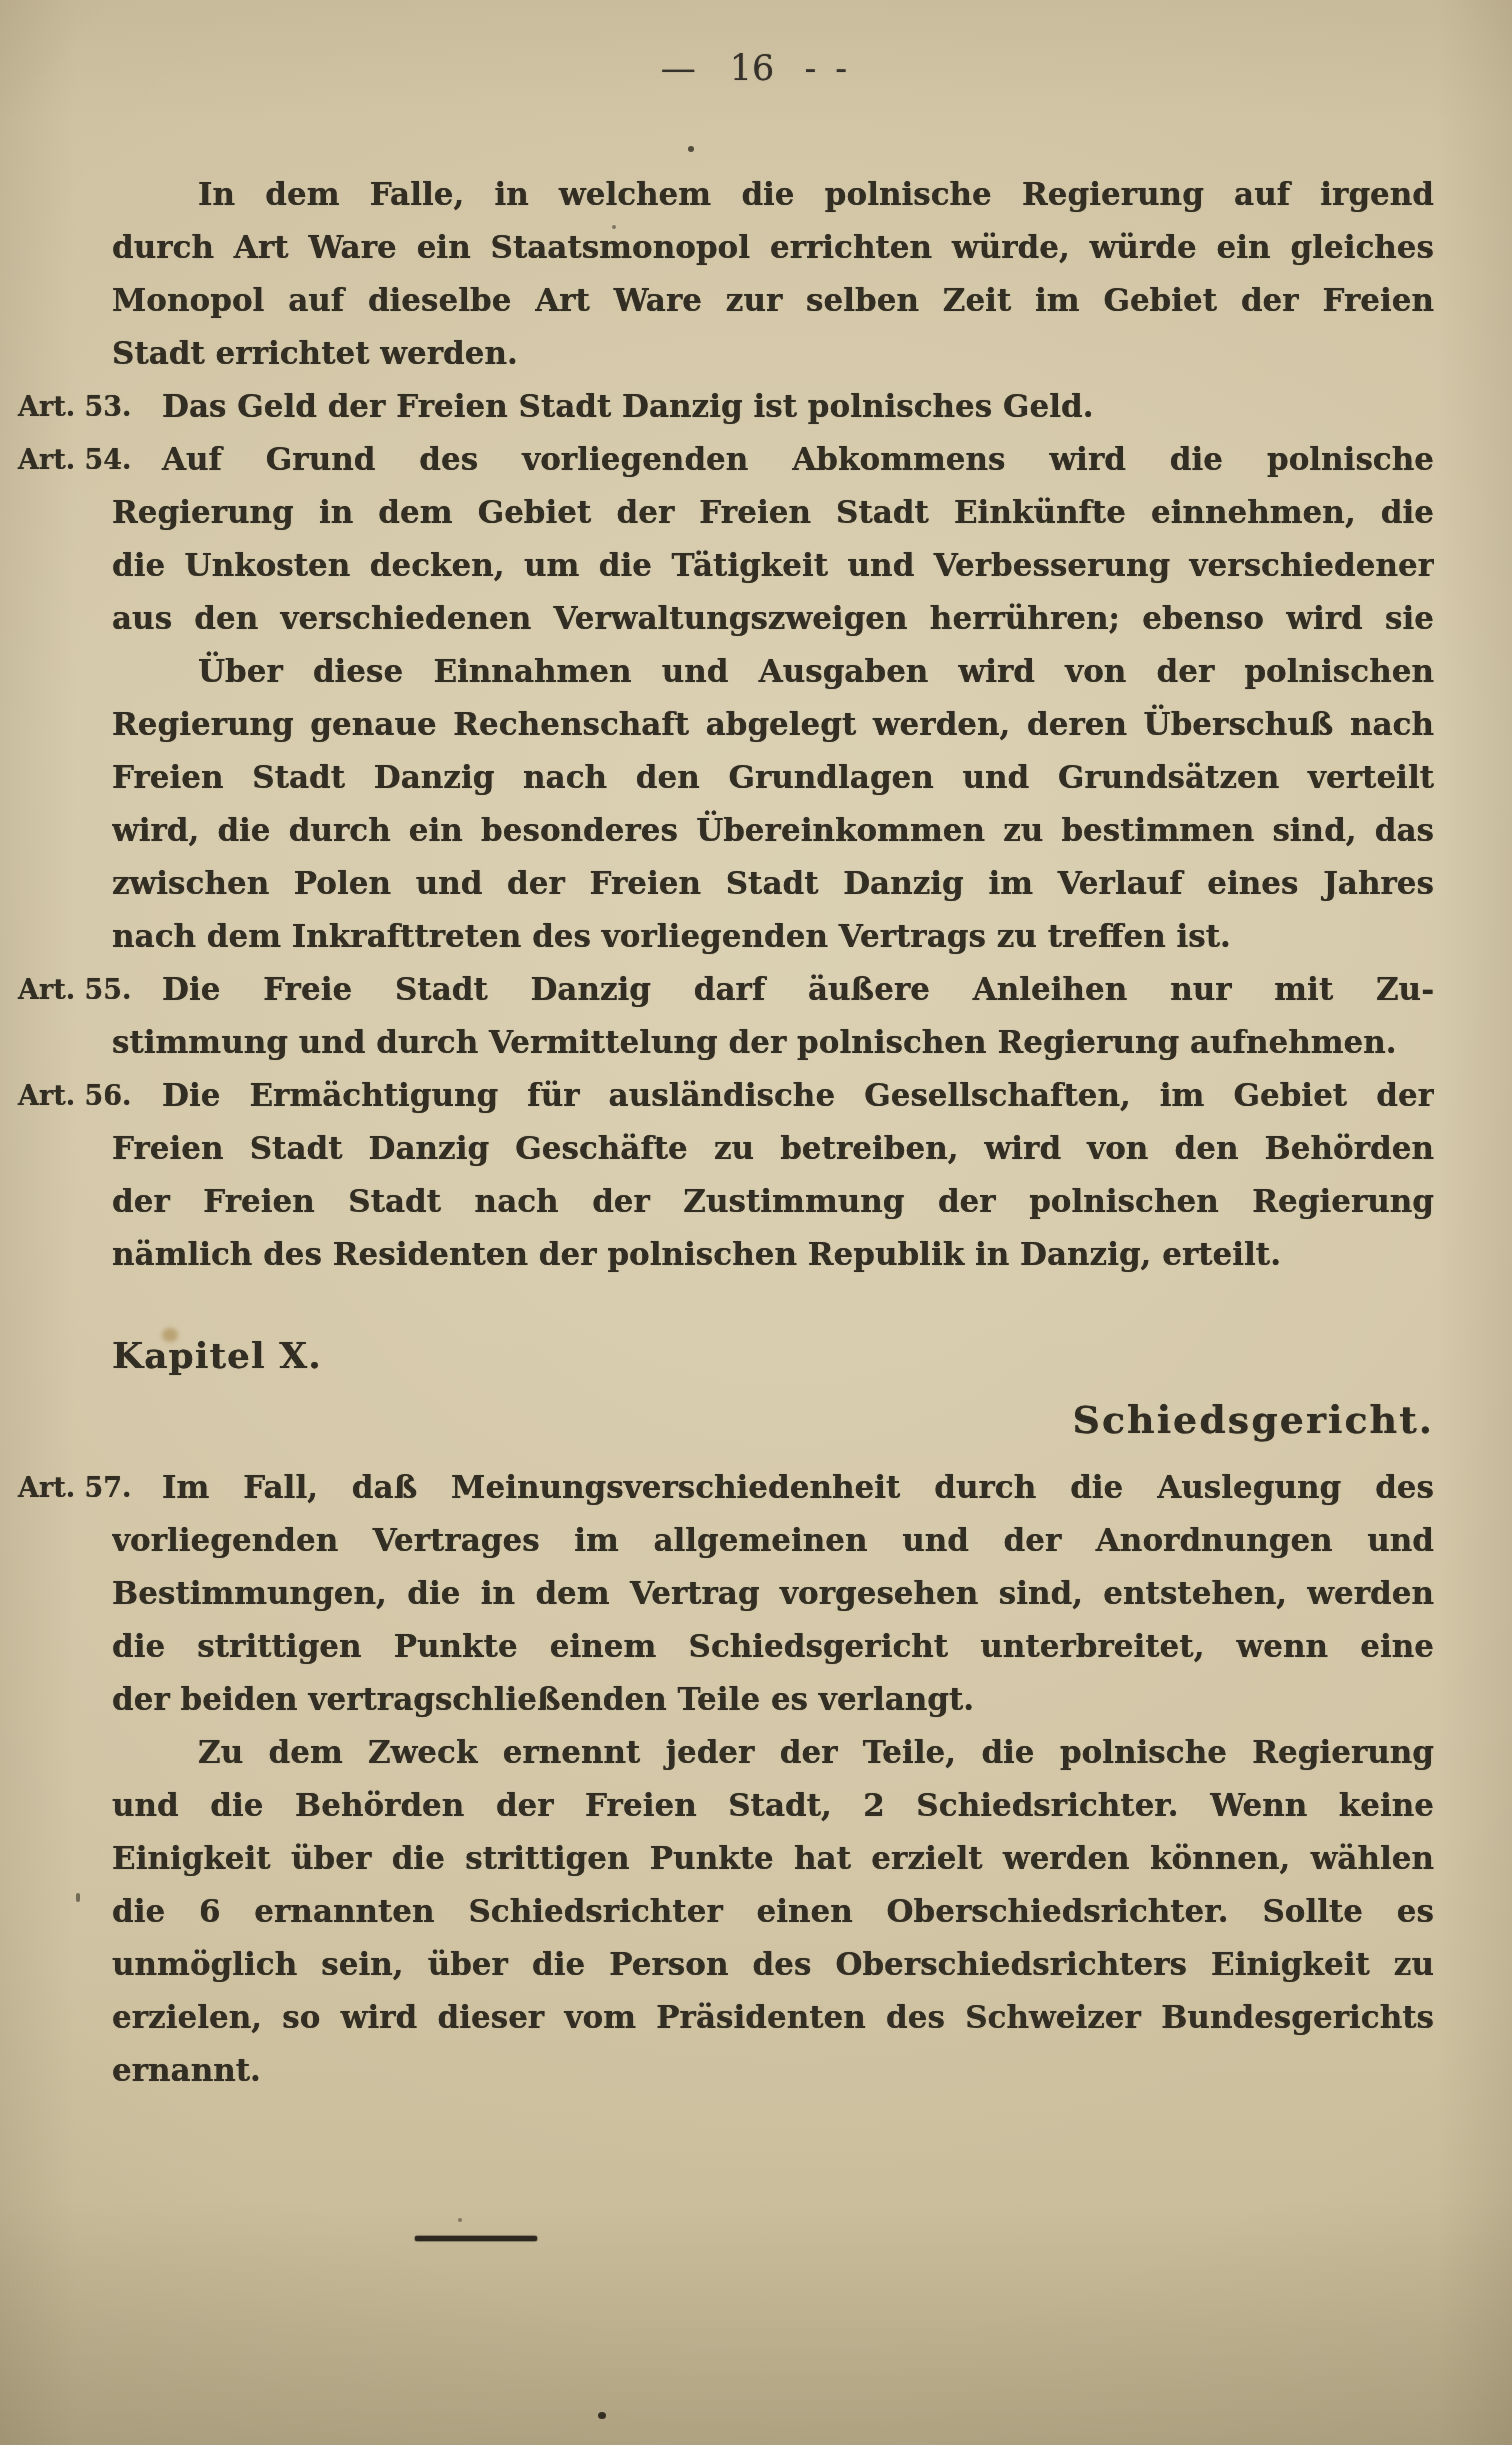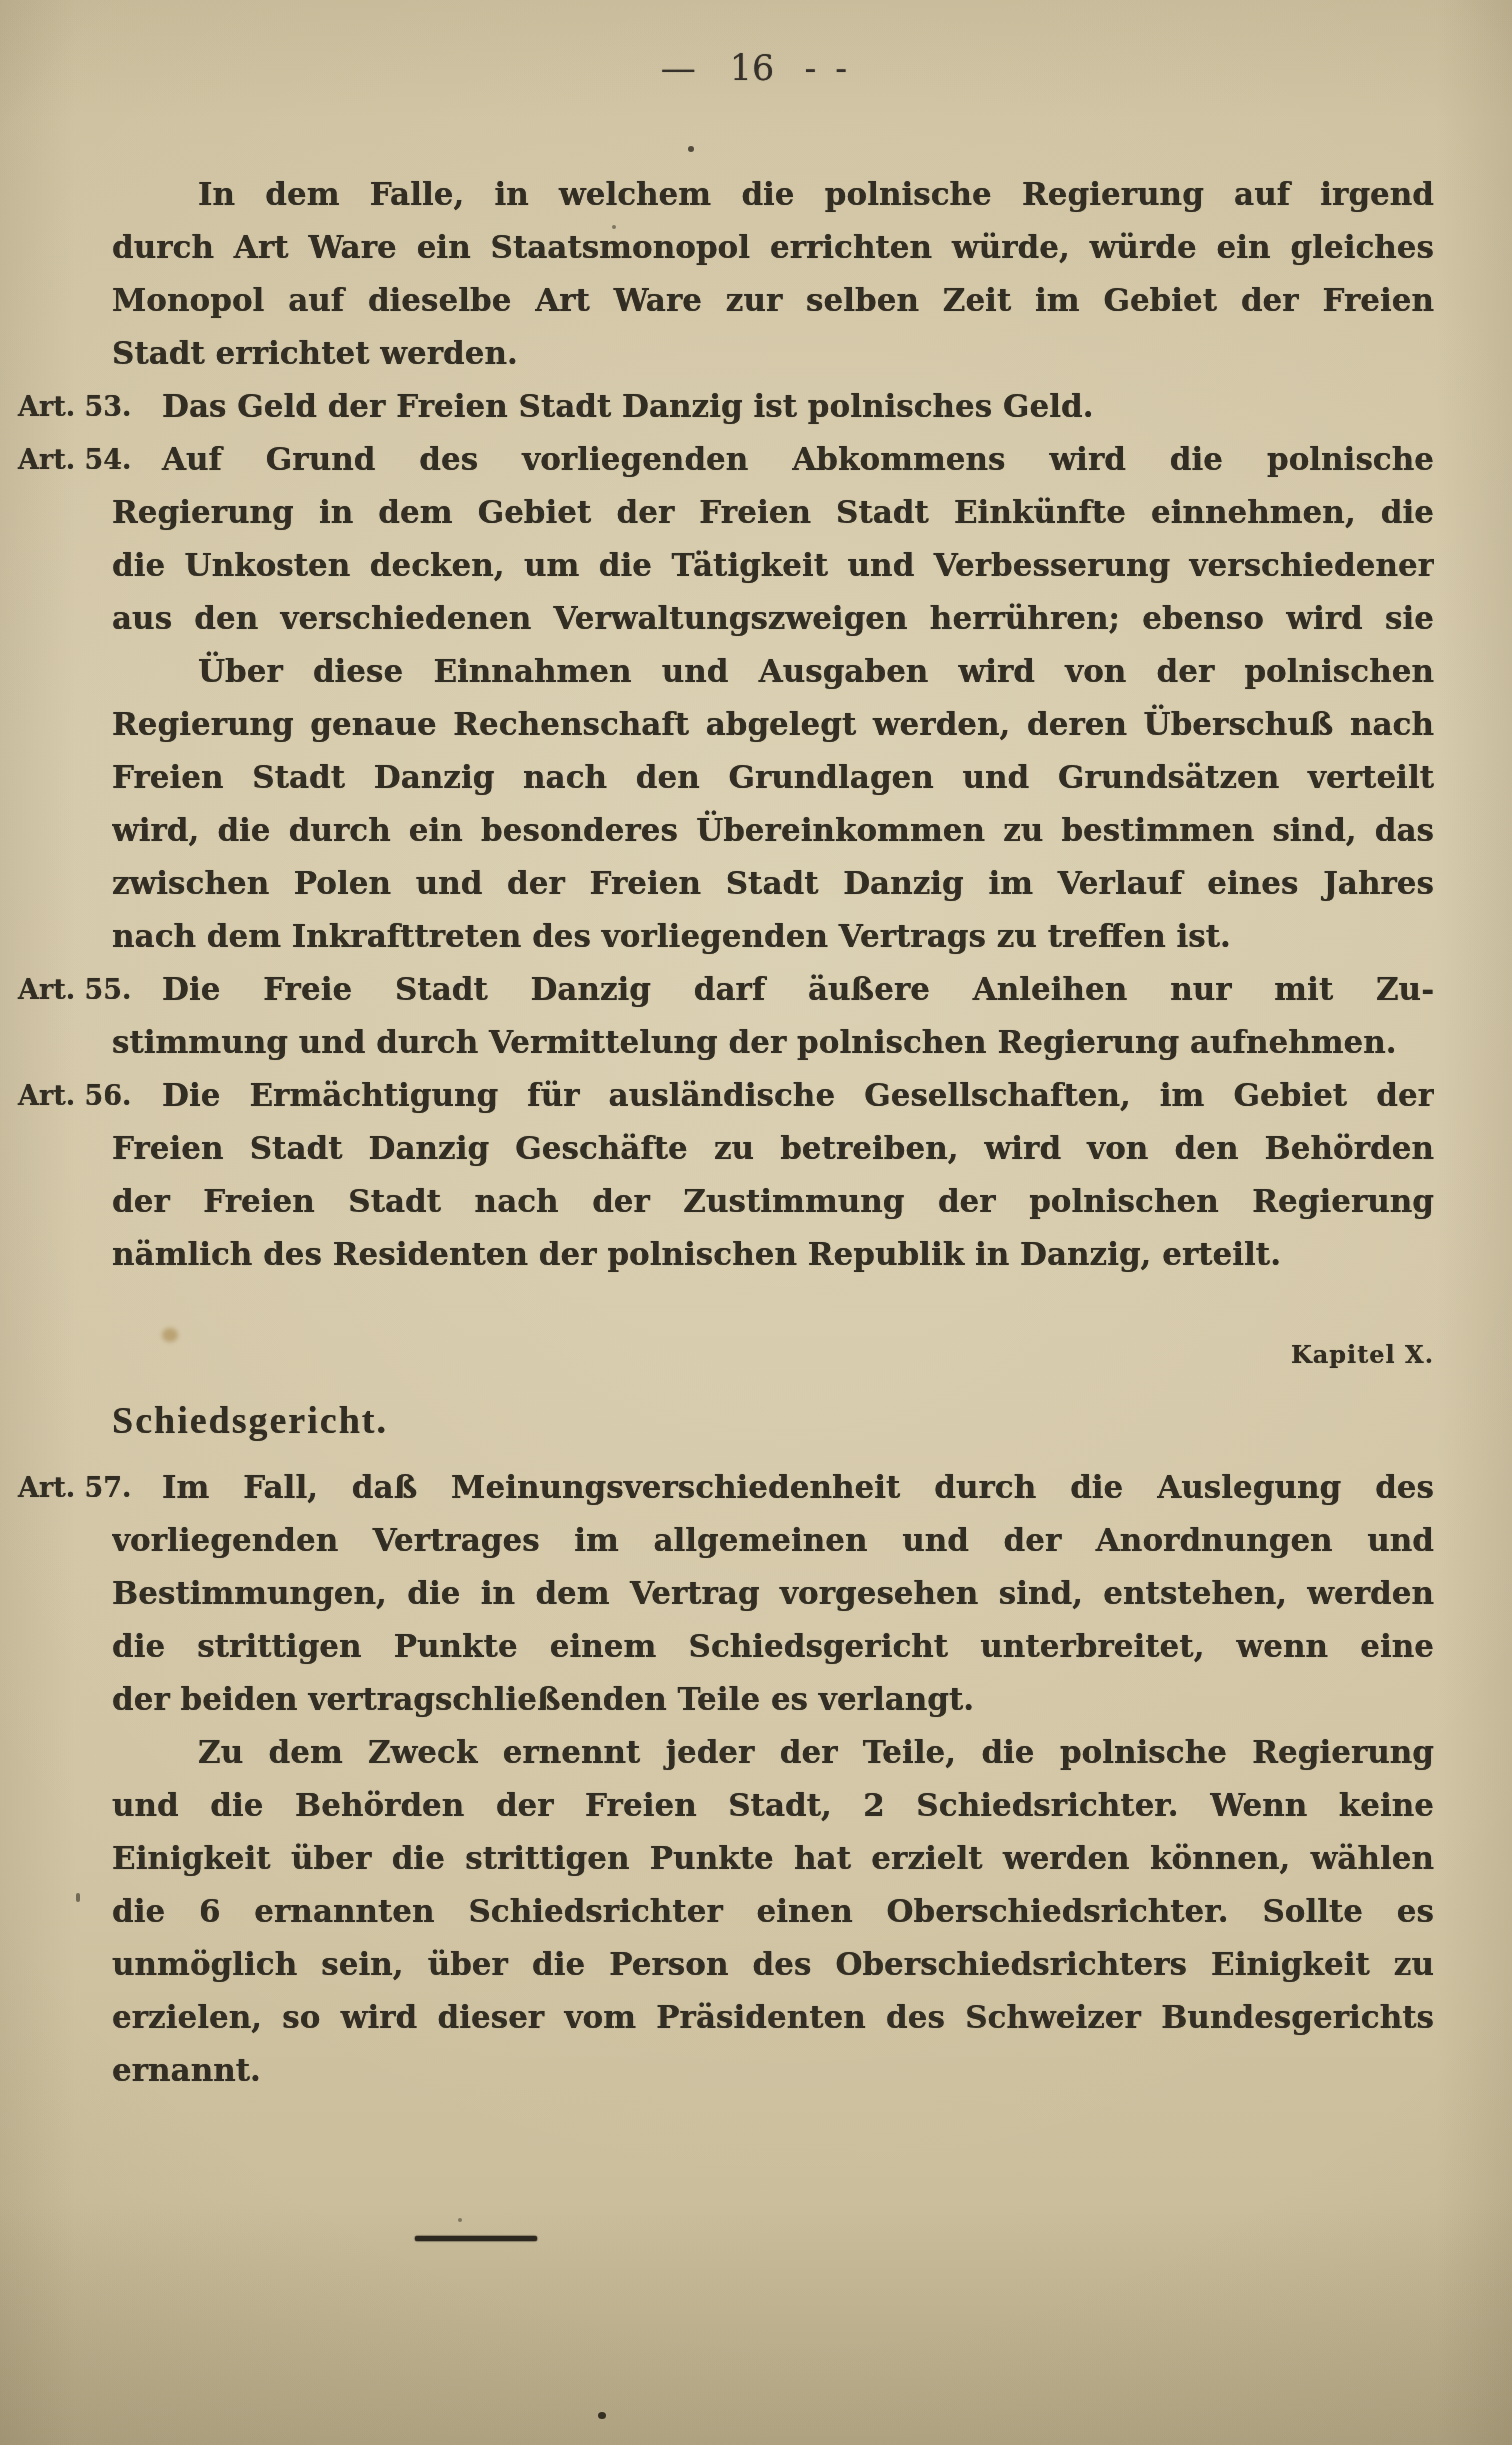--- a/index.html
+++ b/index.html
@@ -36,26 +36,26 @@
   .para{position:relative;}
   .art-label{
     position:absolute;left:-94px;top:0;
     font-size:27px;line-height:53px;white-space:nowrap;color:#332e24;text-align:center;
   }
   .line{text-align:justify;text-align-last:justify;height:53px;overflow:hidden;}
   .line.last{text-align-last:left;}
   .para .line.first{text-indent:86px;}
   .para.labeled .line.first{text-indent:50px;}
   .chapter-title{
-    margin:46px 0 0;font-size:24px;line-height:56px;
-    text-align:right;font-weight:700;letter-spacing:1px;
+    margin:46px 0 0;font-size:36px;line-height:56px;
+    text-align:left;font-weight:700;letter-spacing:1px;
   }
   .chapter-subtitle{
     margin:8px 0 12px;font-size:38px;line-height:58px;
-    text-align:left;font-weight:700;letter-spacing:2px;font-family:Liberation Serif, serif;
+    text-align:right;font-weight:700;letter-spacing:2px;
   }
   .end-rule{
     position:absolute;left:415px;top:2236px;width:122px;height:5px;
     background:#2c281f;border-radius:2px;
     box-shadow:0 0 1px 0.5px rgba(44,40,31,0.7);
   }
   .speck{position:absolute;border-radius:50%;pointer-events:none;}
   .speck-a{left:688px;top:146px;width:6px;height:6px;background:rgba(40,35,25,0.75);}
   .speck-b{left:612px;top:225px;width:4px;height:4px;background:rgba(40,35,25,0.5);}
   .speck-c{left:162px;top:1328px;width:16px;height:14px;background:rgba(150,110,40,0.42);filter:blur(2px);}

